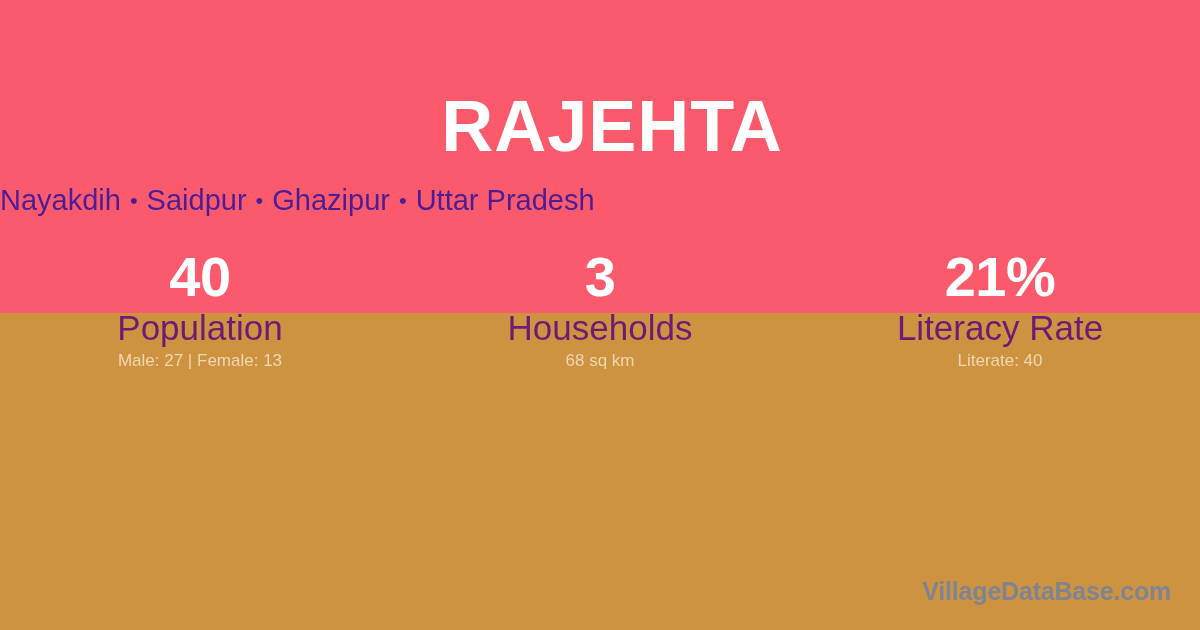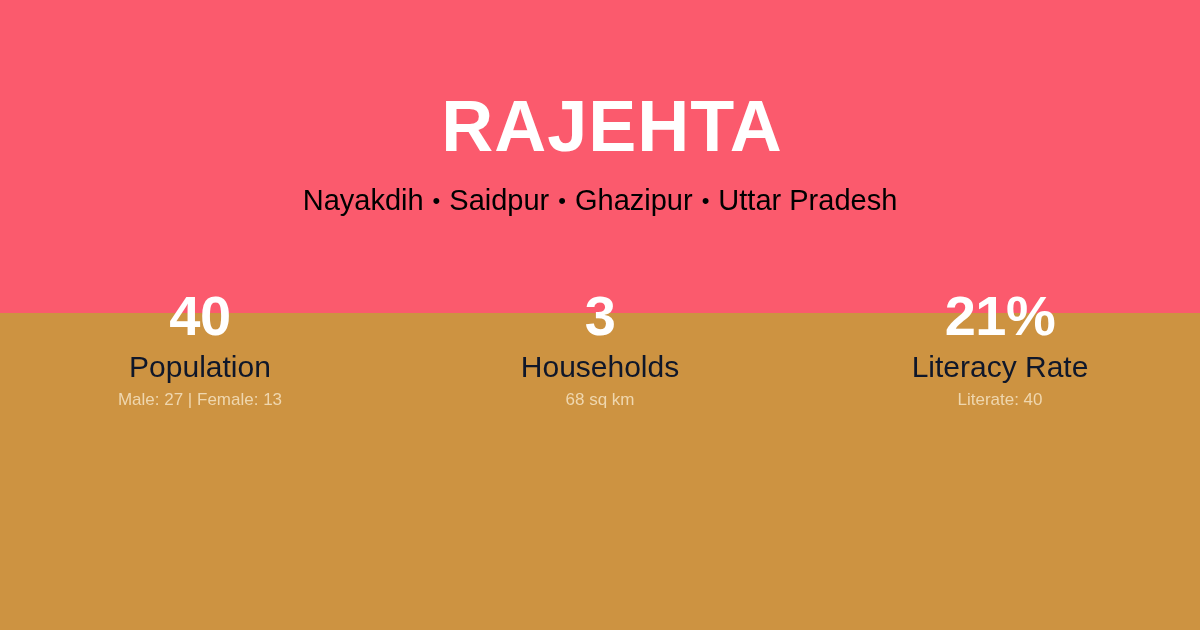--- a/index.html
+++ b/index.html
@@ -43,25 +43,25 @@
     color: #FFFFFF;
     font-family: "Liberation Sans Narrow", "Liberation Sans", sans-serif;
     white-space: nowrap;
     padding-left: 12px;
   }
   .village-subtitle {
     position: absolute;
     left: 0;
     top: 182px;
     width: 1200px;
-    text-align: center;
+    text-align: left;
     font-size: 29px;
     line-height: 36px;
     font-weight: 400;
-    color: #000000;
+    color: #4c1d95;
     white-space: nowrap;
   }
   .village-subtitle .sep {
     display: inline-block;
     padding: 0 9px;
     font-size: 22px;
     vertical-align: 2px;
   }
 
   
@@ -69,35 +69,34 @@
     position: absolute;
     left: 0;
     top: 245px;
     width: 1200px;
     display: flex;
     flex-direction: row;
   }
   .stat {
     flex: 1 1 0;
     text-align: center;
-    margin-top: 39px;
   }
   .stat-value {
     font-size: 56px;
     line-height: 64px;
     font-weight: 700;
     color: #FFFFFF;
     letter-spacing: -0.5px;
   }
   .stat-label {
     margin-top: 2px;
-    font-size: 30px;
+    font-size: 35px;
     line-height: 34px;
     font-weight: 400;
-    color: #0f172a;
+    color: #701a75;
   }
   .stat-sub {
     margin-top: 5px;
     font-size: 17px;
     line-height: 22px;
     font-weight: 400;
     color: #EFD7AF;
   }
 
   
@@ -173,14 +172,15 @@
     <div class="stat">
       <div class="stat-value">21%</div>
       <div class="stat-label">Literacy Rate</div>
       <div class="stat-sub">Literate: 40</div>
     </div>
 
   </div>
 
 
 
+  <div class="brand">VillageDataBase.com</div>
 
 </div>
 
 </body></html>

